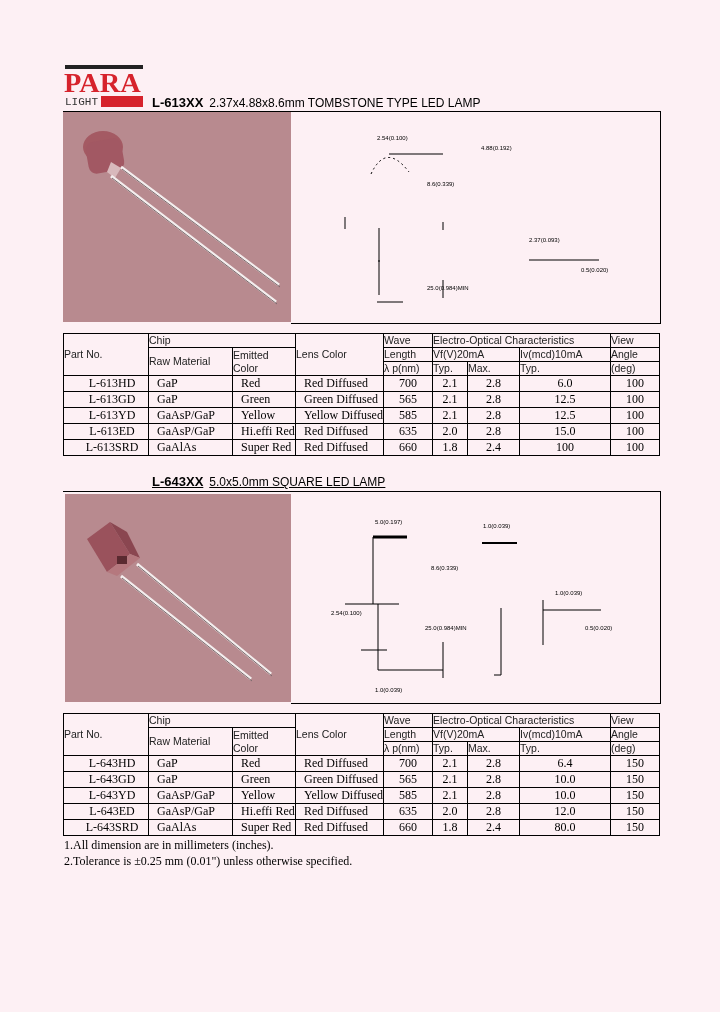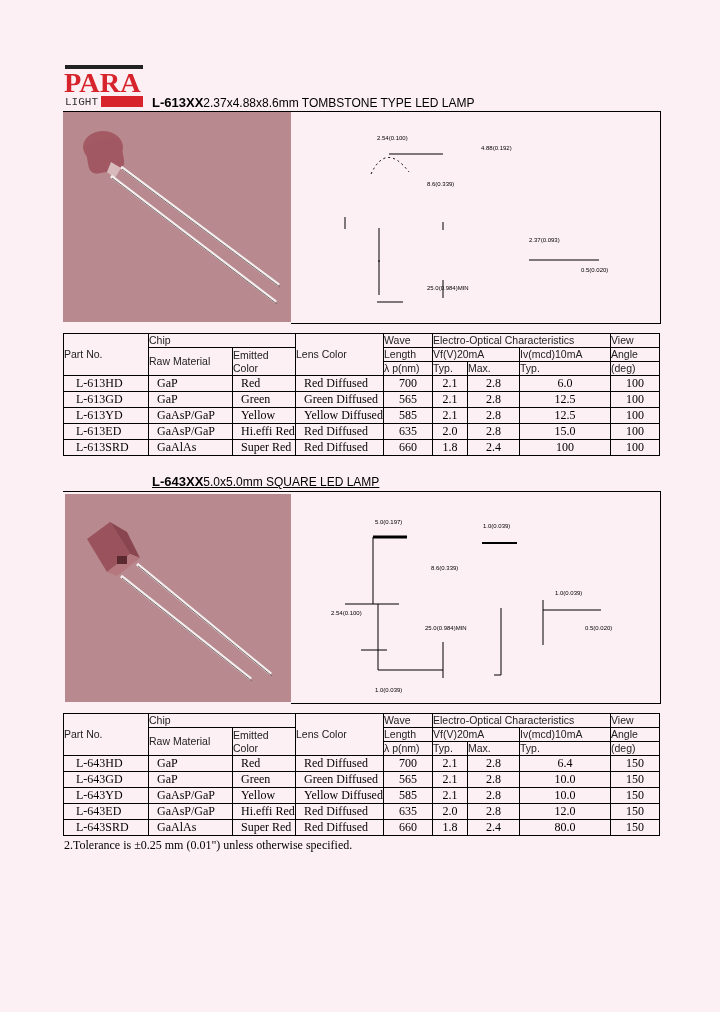--- a/index.html
+++ b/index.html
@@ -10,40 +10,40 @@
   }
   .abs { position: absolute; }
   
   .logo-bar { left: 65px; top: 65px; width: 78px; height: 4px; background: #222; }
   .logo-para { left: 64px; top: 70px; font-family: "Liberation Serif", serif; font-weight: bold;
     color: #d6232c; font-size: 27px; letter-spacing: 0px; line-height: 26px; transform: scaleX(1.05); transform-origin: left; }
   .logo-light { left: 65px; top: 96px; font-family: Liberation Mono, monospace; font-size: 11px; color: #333; line-height: 12px; }
   .logo-red { left: 101px; top: 96px; width: 42px; height: 11px; background: #d6232c; }
 
   .section-title { font-size: 12px; line-height: 14px; white-space: nowrap; }
-  .section-title .model { font-weight: bold; font-size: 13px; margin-right: 0; }
+  .section-title .model { font-weight: bold; font-size: 13px; margin-right: 6px; }
 
   .hr { height: 0; border-top: 1px solid #000; }
   .frame { border: 1px solid #000; box-sizing: border-box; }
   .photo { background: #b88a8f; overflow: hidden; }
   .photo svg { display: block; }
 
   .diagram svg { display: block; }
 
   table.spec {
     position: absolute; border-collapse: collapse; table-layout: fixed;
     font-size: 10.5px;
   }
   table.spec td, table.spec th {
     border: 1px solid #000; padding: 0; line-height: 13px; font-weight: normal;
   }
   table.spec th { font-family: "Liberation Sans", sans-serif; text-align: left; font-size: 10.5px; color: #222; }
   table.spec td { font-family: "Liberation Serif", serif; font-size: 12px; height: 15px; }
   table.spec td.l { text-align: left; padding-left: 8px; }
-  table.spec td.pn { text-align: left; padding-left: 12px; margin-top: 31px; }
+  table.spec td.pn { text-align: center; padding-left: 12px; margin-top: 31px; }
   table.spec td.c { text-align: center; }
 
   .notes { font-family: "Liberation Serif", serif; font-size: 12px; line-height: 16px; }
 </style>
 </head>
 <body>
 
 <div class="abs logo-bar"></div>
 <div class="abs logo-para">PARA</div>
 <div class="abs logo-light">LIGHT</div>
@@ -310,14 +310,15 @@
     <td class="c">660</td>
     <td class="c">1.8</td>
     <td class="c">2.4</td>
     <td class="c">80.0</td>
     <td class="c">150</td>
   </tr>
 </tbody>
   </table>
 
 <div class="abs notes" style="left:64px; top:837px;">
+  <div>1.All dimension are in millimeters (inches).</div>
   <div>2.Tolerance is  ±0.25 mm (0.01") unless otherwise specified.</div>
 </div>
 
 </body></html>

